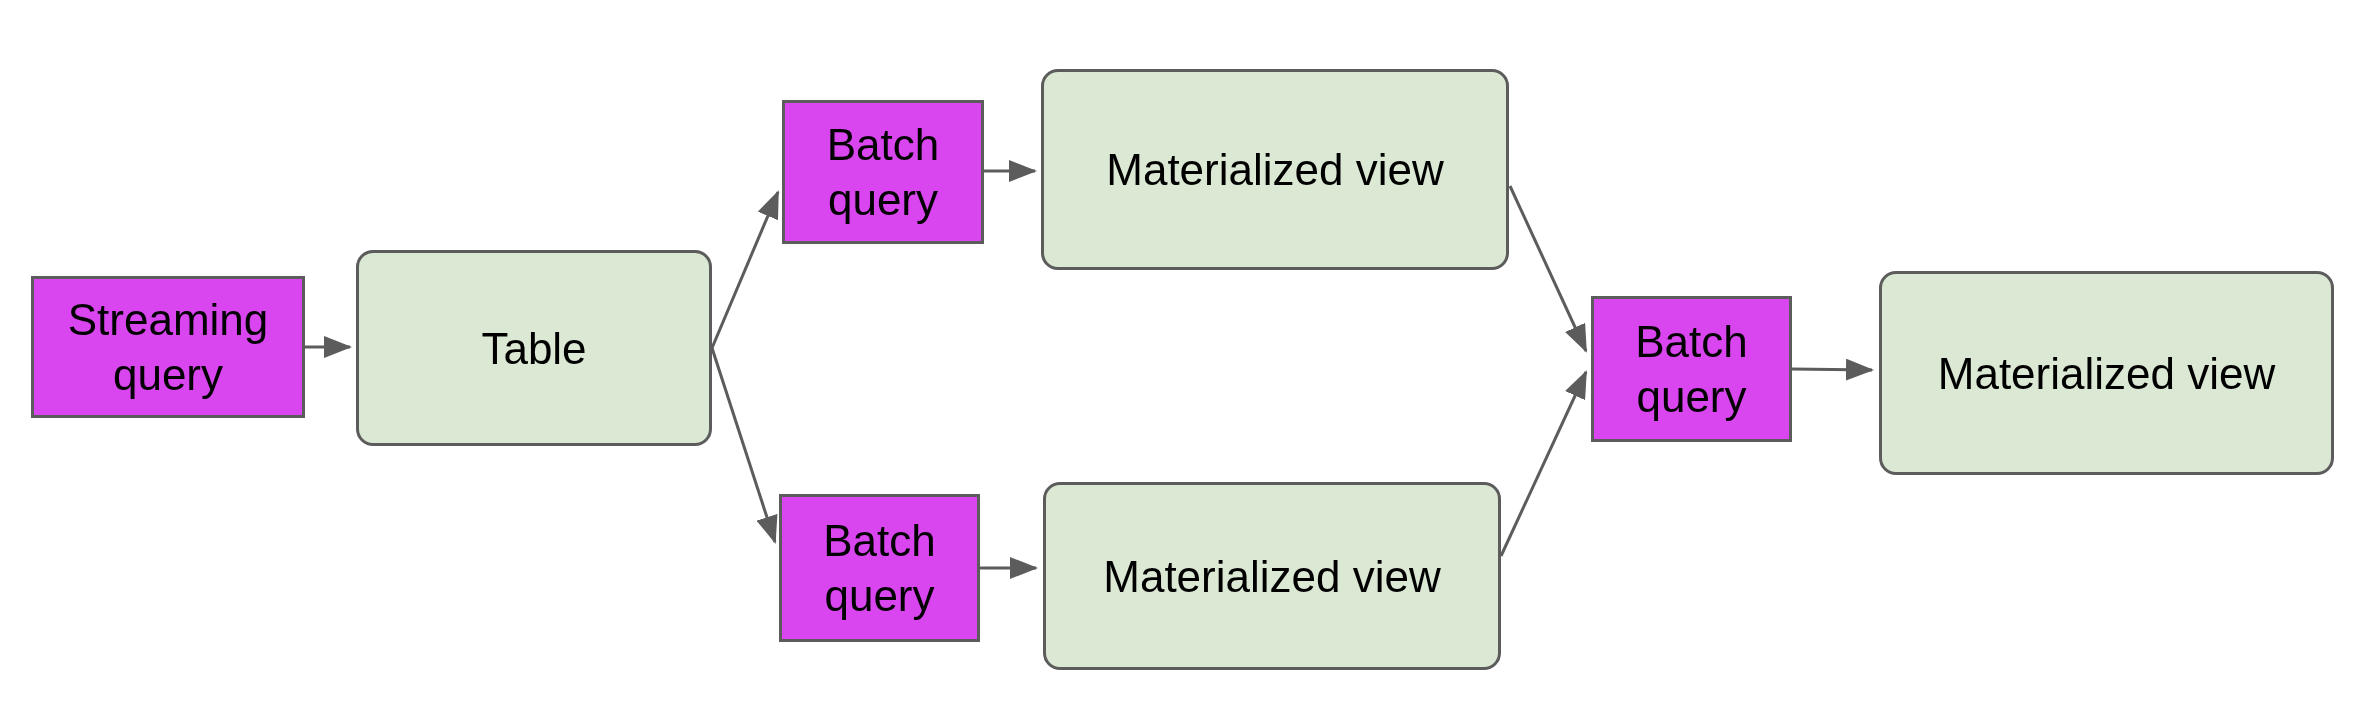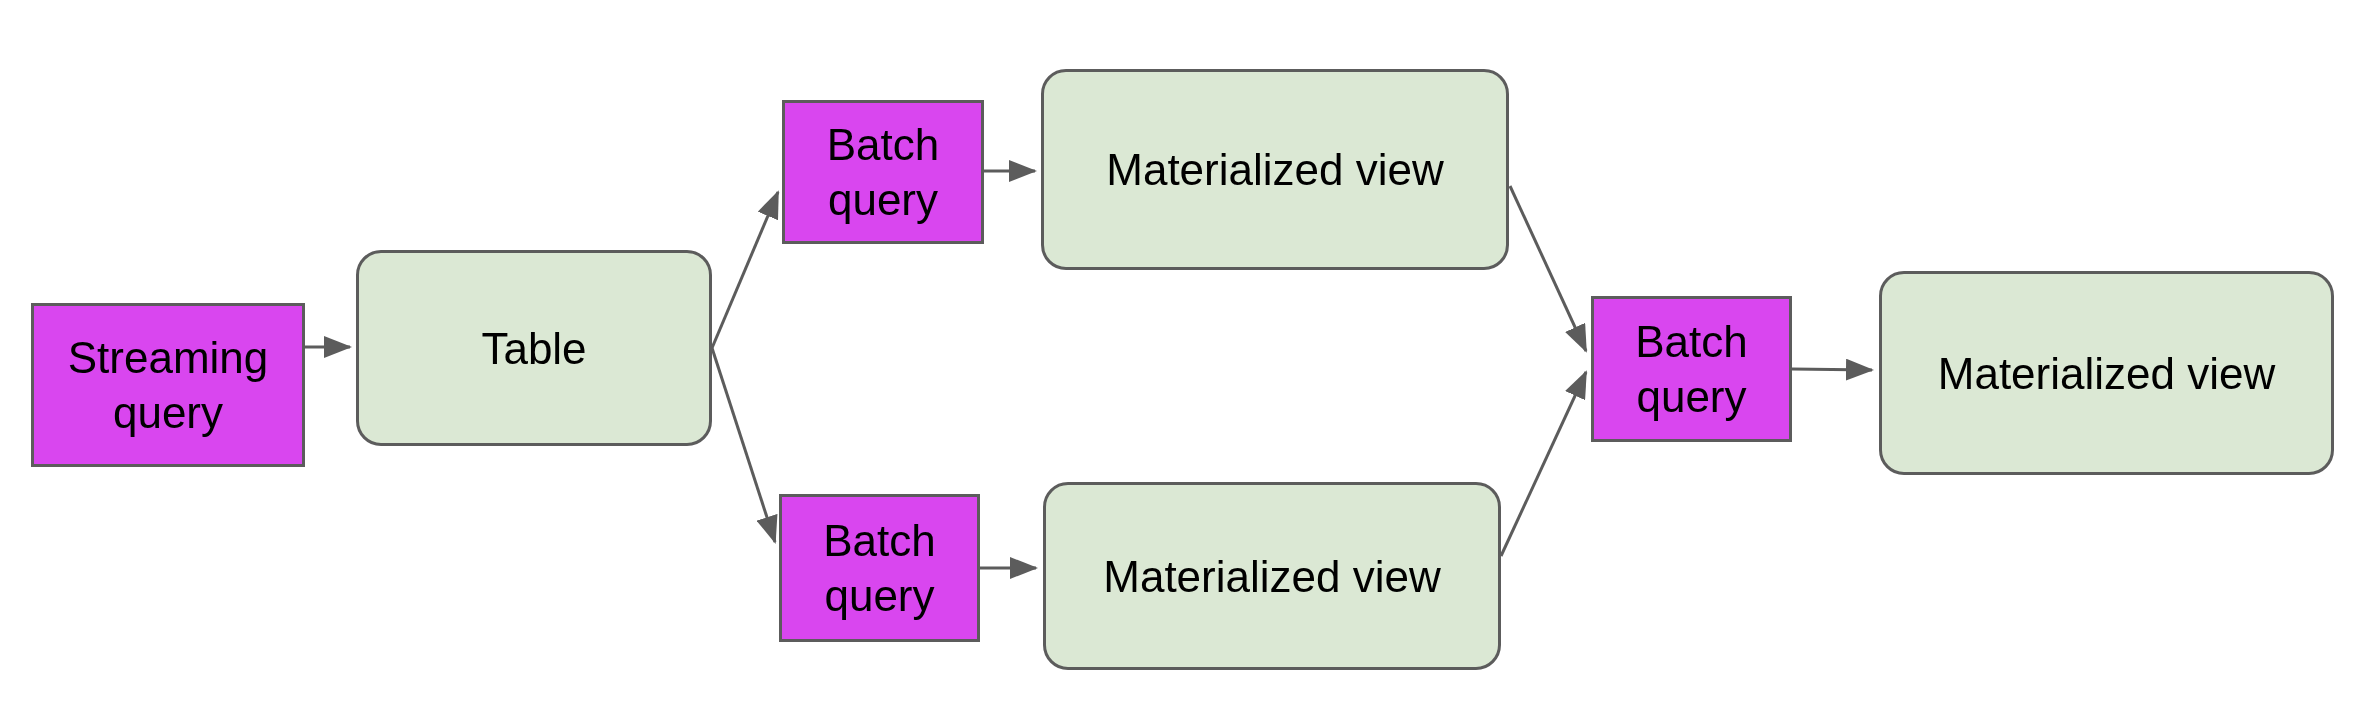--- a/index.html
+++ b/index.html
@@ -18,21 +18,21 @@
     display:flex;
     align-items:center;
     justify-content:center;
     text-align:center;
     color:#000000;
     font-size:44px;
     line-height:55px;
   }
   .node .label span{display:block;}
   .yellow{background:#d946ef;}
-  .green{background:#dbe8d4;border-radius:25px;}
+  .green{background:#dbe8d4;border-radius:17px;}
 </style>
 </head>
 <body>
 
 <div id="canvas">
 
   <svg id="edges" viewBox="0 0 2370 720" xmlns="http://www.w3.org/2000/svg">
     <defs>
       <marker id="arrow" viewBox="0 0 28 22" markerUnits="userSpaceOnUse" markerWidth="28" markerHeight="22" refX="26" refY="11" orient="auto">
         <path d="M0,0 L28,11 L0,22 Z" fill="#5c5c5c"></path>
@@ -43,21 +43,21 @@
       <line x1="712" y1="348" x2="778" y2="192" marker-end="url(#arrow)"></line>
       <line x1="712" y1="348" x2="775" y2="542" marker-end="url(#arrow)"></line>
       <line x1="984" y1="171" x2="1035" y2="171" marker-end="url(#arrow)"></line>
       <line x1="980" y1="568" x2="1036" y2="568" marker-end="url(#arrow)"></line>
       <line x1="1510" y1="186" x2="1586" y2="351" marker-end="url(#arrow)"></line>
       <line x1="1501" y1="556" x2="1586" y2="372" marker-end="url(#arrow)"></line>
       <line x1="1792" y1="369" x2="1872" y2="370" marker-end="url(#arrow)"></line>
     </g>
   </svg>
 
-  <div class="node yellow" style="left:31px;top:276px;width:274px;height:164px;margin-top:27px;">
+  <div class="node yellow" style="left:31px;top:276px;width:274px;height:142px;">
     <div class="label">
       <span>Streaming</span>
       <span>query</span>
     </div>
   </div>
 
   <div class="node green" style="left:356px;top:250px;width:356px;height:196px;">
     <div class="label">
       <span>Table</span>
     </div>

